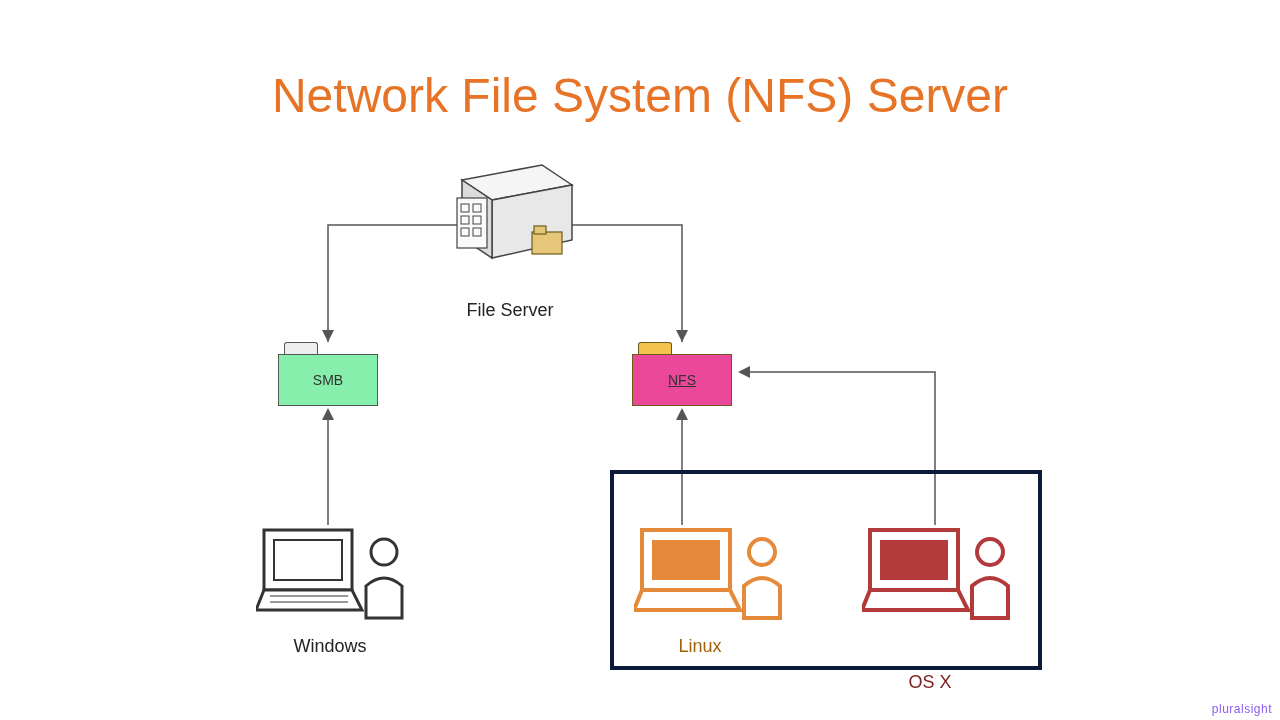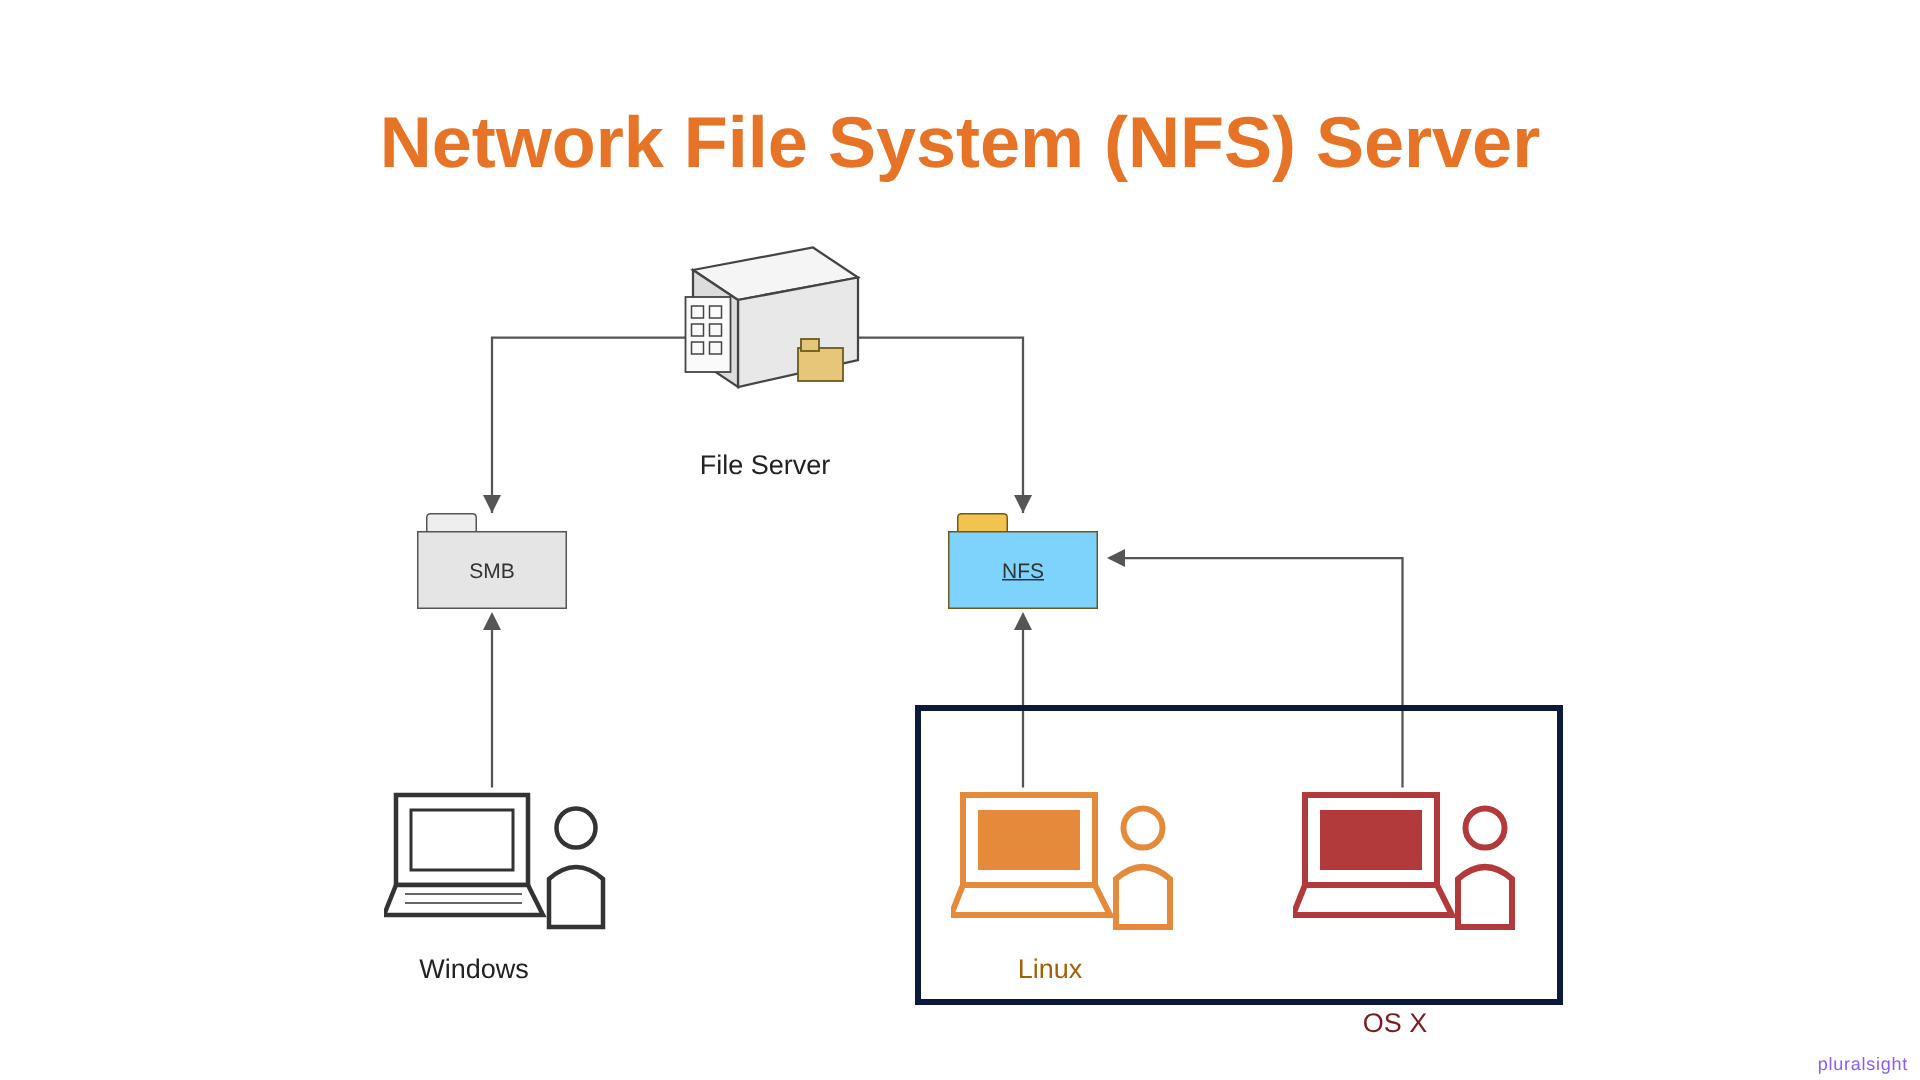--- a/index.html
+++ b/index.html
@@ -11,21 +11,21 @@
     position: relative;
     overflow: hidden;
   }
   .title {
     position: absolute;
     top: 68px;
     left: 0;
     width: 100%;
     text-align: center;
     font-size: 48px;
-    font-weight: 700;
+    font-weight: 400;
     color: #e67326;
   }
   .canvas {
     position: absolute;
     top: 0; left: 0;
     width: 1280px;
     height: 720px;
   }
   .node-label {
     position: absolute;
@@ -50,23 +50,23 @@
     position: absolute;
     top: 12px; left: 0;
     right: 0; bottom: 0;
     border: 1.5px solid #555;
     display: flex;
     align-items: center;
     justify-content: center;
     font-size: 14px;
   }
   .folder.smb .tab { background: #eeeeee; }
-  .folder.smb .body { background: #e5e5e5; color: #333; }
+  .folder.smb .body { background: #86efac; color: #333; }
   .folder.nfs .tab { background: #f3c44d; border-color: #6b5a1a; }
-  .folder.nfs .body { background: #7dd3fc; border-color: #6b5a1a; color: #333; text-decoration: underline; }
+  .folder.nfs .body { background: #ec4899; border-color: #6b5a1a; color: #333; text-decoration: underline; }
 
   
   .server {
     position: absolute;
     left: 432px; top: 160px;
     width: 150px; height: 120px;
   }
 
   
   .client {
@@ -152,21 +152,21 @@
     <rect x="8" y="10" width="88" height="60" fill="#fff" stroke="#333" stroke-width="3"></rect>
     <rect x="18" y="20" width="68" height="40" fill="#fff" stroke="#333" stroke-width="2"></rect>
     <polygon points="0,90 106,90 96,70 8,70" fill="#fff" stroke="#333" stroke-width="3"></polygon>
     <line x1="14" y1="76" x2="92" y2="76" stroke="#333" stroke-width="1"></line>
     <line x1="14" y1="82" x2="92" y2="82" stroke="#333" stroke-width="1"></line>
 
     <circle cx="128" cy="32" r="13" fill="#fff" stroke="#333" stroke-width="3"></circle>
     <path d="M110 98 L110 66 Q128 50 146 66 L146 98 Z" fill="#fff" stroke="#333" stroke-width="3"></path>
   </svg>
 </div>
-<div class="node-label" style="left:256px; top:636px; width:120px;">Windows</div>
+<div class="node-label" style="left:270px; top:636px; width:120px;">Windows</div>
 
 <div class="client" style="left:634px; top:520px;">
   <svg width="170" height="120" viewBox="0 0 170 120">
     <rect x="8" y="10" width="88" height="60" fill="#fff" stroke="#e58a3a" stroke-width="4"></rect>
     <rect x="18" y="20" width="68" height="40" fill="#e58a3a"></rect>
     <polygon points="0,90 106,90 96,70 8,70" fill="#fff" stroke="#e58a3a" stroke-width="4"></polygon>
     <circle cx="128" cy="32" r="13" fill="#fff" stroke="#e58a3a" stroke-width="4"></circle>
     <path d="M110 98 L110 66 Q128 50 146 66 L146 98 Z" fill="#fff" stroke="#e58a3a" stroke-width="4"></path>
   </svg>
 </div>

